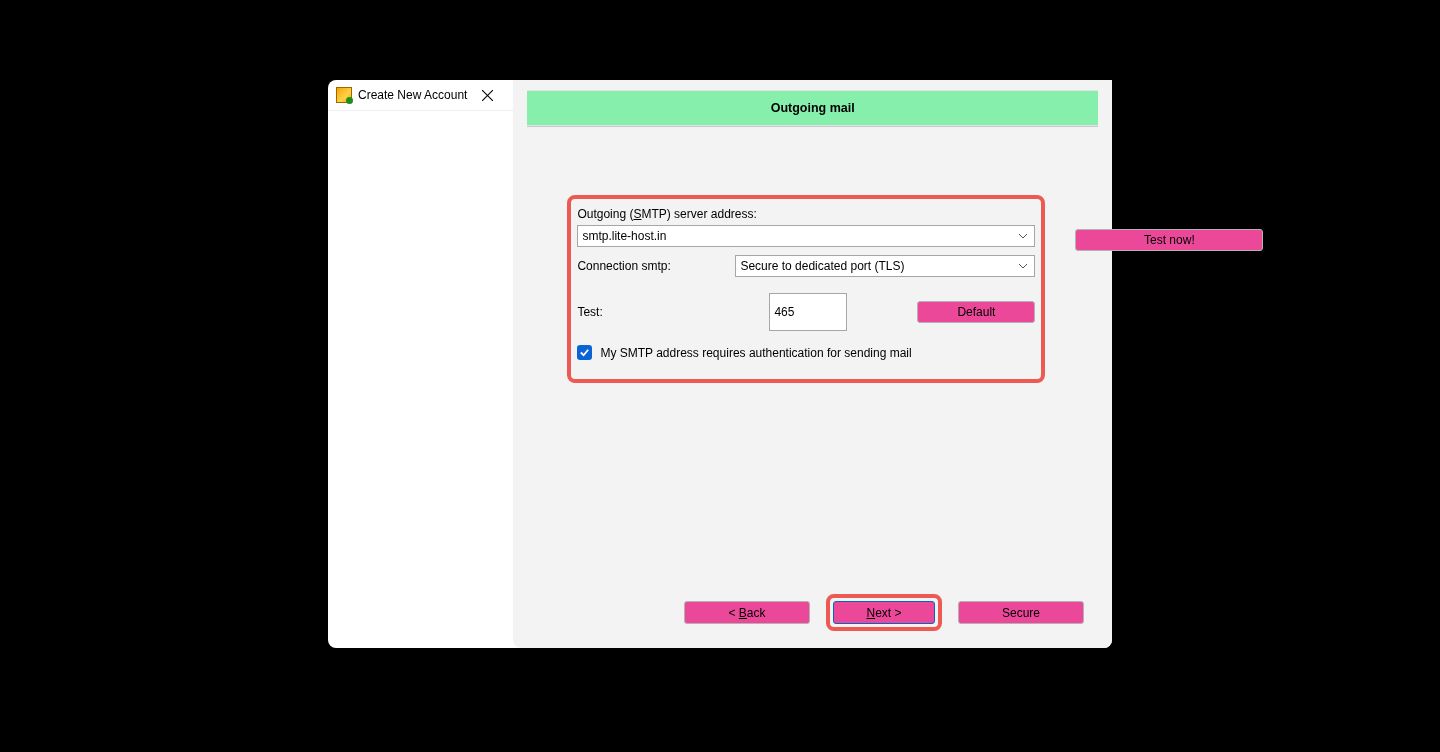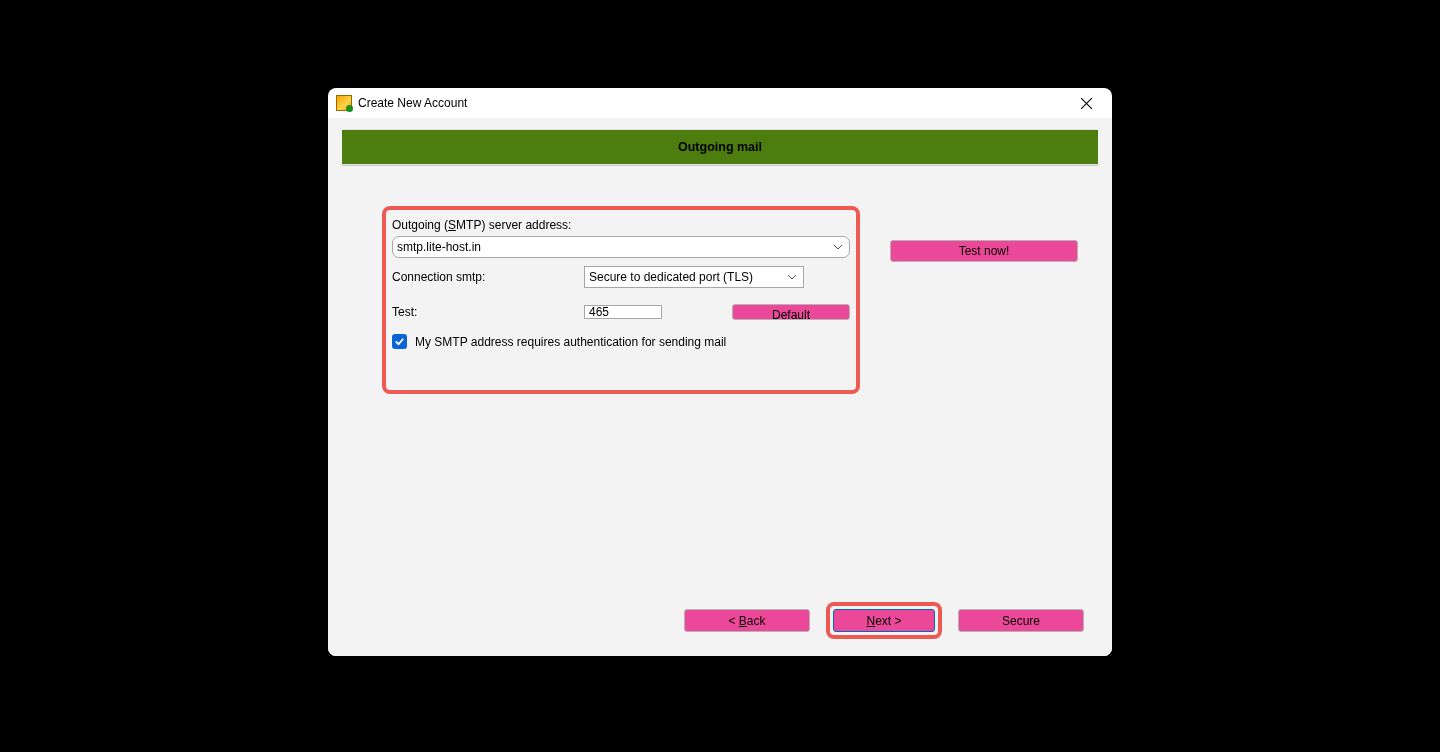--- a/index.html
+++ b/index.html
@@ -9,28 +9,28 @@
     height: 752px;
     background: #000;
     font-family: "Segoe UI", Tahoma, sans-serif;
     font-size: 12px;
     color: #000;
     overflow: hidden;
   }
   .dialog {
     position: absolute;
     left: 328px;
-    top: 88px;
+    top: 80px;
     width: 784px;
     height: 568px;
     background: #fff;
     border-radius: 8px;
     box-shadow: 0 0 0 1px rgba(0,0,0,0.15);
     display: flex;
-    flex-direction: column;
+    flex-direction: row;
   }
   .titlebar {
     height: 30px;
     display: flex;
     align-items: center;
     padding: 0 6px 0 8px;
     border-bottom: 1px solid #eee;
   }
   .titlebar-icon {
     width: 16px;
@@ -67,36 +67,37 @@
   .titlebar-close svg { width: 11px; height: 11px; }
   .body {
     flex: 1;
     padding: 10px 14px 8px 14px;
     background: #f3f3f3;
     display: flex;
     flex-direction: column;
     border-radius: 0 0 8px 8px;
   }
   .section-header {
-    background: #4d7c0f;
+    background: #86efac;
     border: 1px solid #e2e2e2;
     border-left: none;
     border-right: none;
     text-align: center;
     font-weight: 600;
     font-size: 12.5px;
     padding: 10px 0;
   }
   .divider {
     border-bottom: 1px solid #c9c9c9;
     margin-bottom: 40px;
   }
   .content-area {
     flex: 1;
     position: relative;
+    margin-top: 28px;
   }
   .highlight-box {
     position: absolute;
     left: 40px;
     top: 0;
     width: 478px;
     height: 188px;
     border: 4px solid #ec5a53;
     border-radius: 8px;
     box-sizing: border-box;
@@ -134,45 +135,44 @@
   .combo {
     width: 100%;
     height: 22px;
     display: flex;
     align-items: center;
     justify-content: space-between;
     padding: 0 6px 0 4px;
   }
   .combo-addr-row .combo {
     position: relative;
-    border-radius: 7px;
   }
   .chevron {
     width: 10px;
     height: 10px;
     flex-shrink: 0;
   }
   .port-input {
     width: 78px;
-    height: 14px;
+    height: 38px;
   }
   .btn {
     border: 1px solid #b3b3b3;
     background: #ec4899;
     font-family: inherit;
     font-size: 12px;
     padding: 3px 0;
     text-align: center;
     cursor: default;
     border-radius: 3px;
     box-sizing: border-box;
   }
   .default-btn {
     width: 118px;
-    height: 16px;
+    height: 22px;
     margin-left: auto;
   }
   .test-btn {
     position: absolute;
     left: 548px;
     top: 34px;
     width: 188px;
     height: 22px;
   }
   .check-row {
@@ -261,21 +261,21 @@
             <span>smtp.lite-host.in</span>
             <svg class="chevron" viewBox="0 0 10 10">
               <polyline points="1,3 5,7 9,3" fill="none" stroke="#555" stroke-width="1"></polyline>
             </svg>
           </div>
         </div>
 
         <div class="form-row gap-conn">
           <div class="label-col">Connection smtp:</div>
           <div class="ctrl-col">
-            <div class="combo" style="width:220px">
+            <div class="combo" style="width:300px">
               <span>Secure to dedicated port (TLS)</span>
               <svg class="chevron" viewBox="0 0 10 10">
                 <polyline points="1,3 5,7 9,3" fill="none" stroke="#555" stroke-width="1"></polyline>
               </svg>
             </div>
           </div>
         </div>
 
         <div class="form-row gap-port">
           <div class="label-col">Test:</div>

